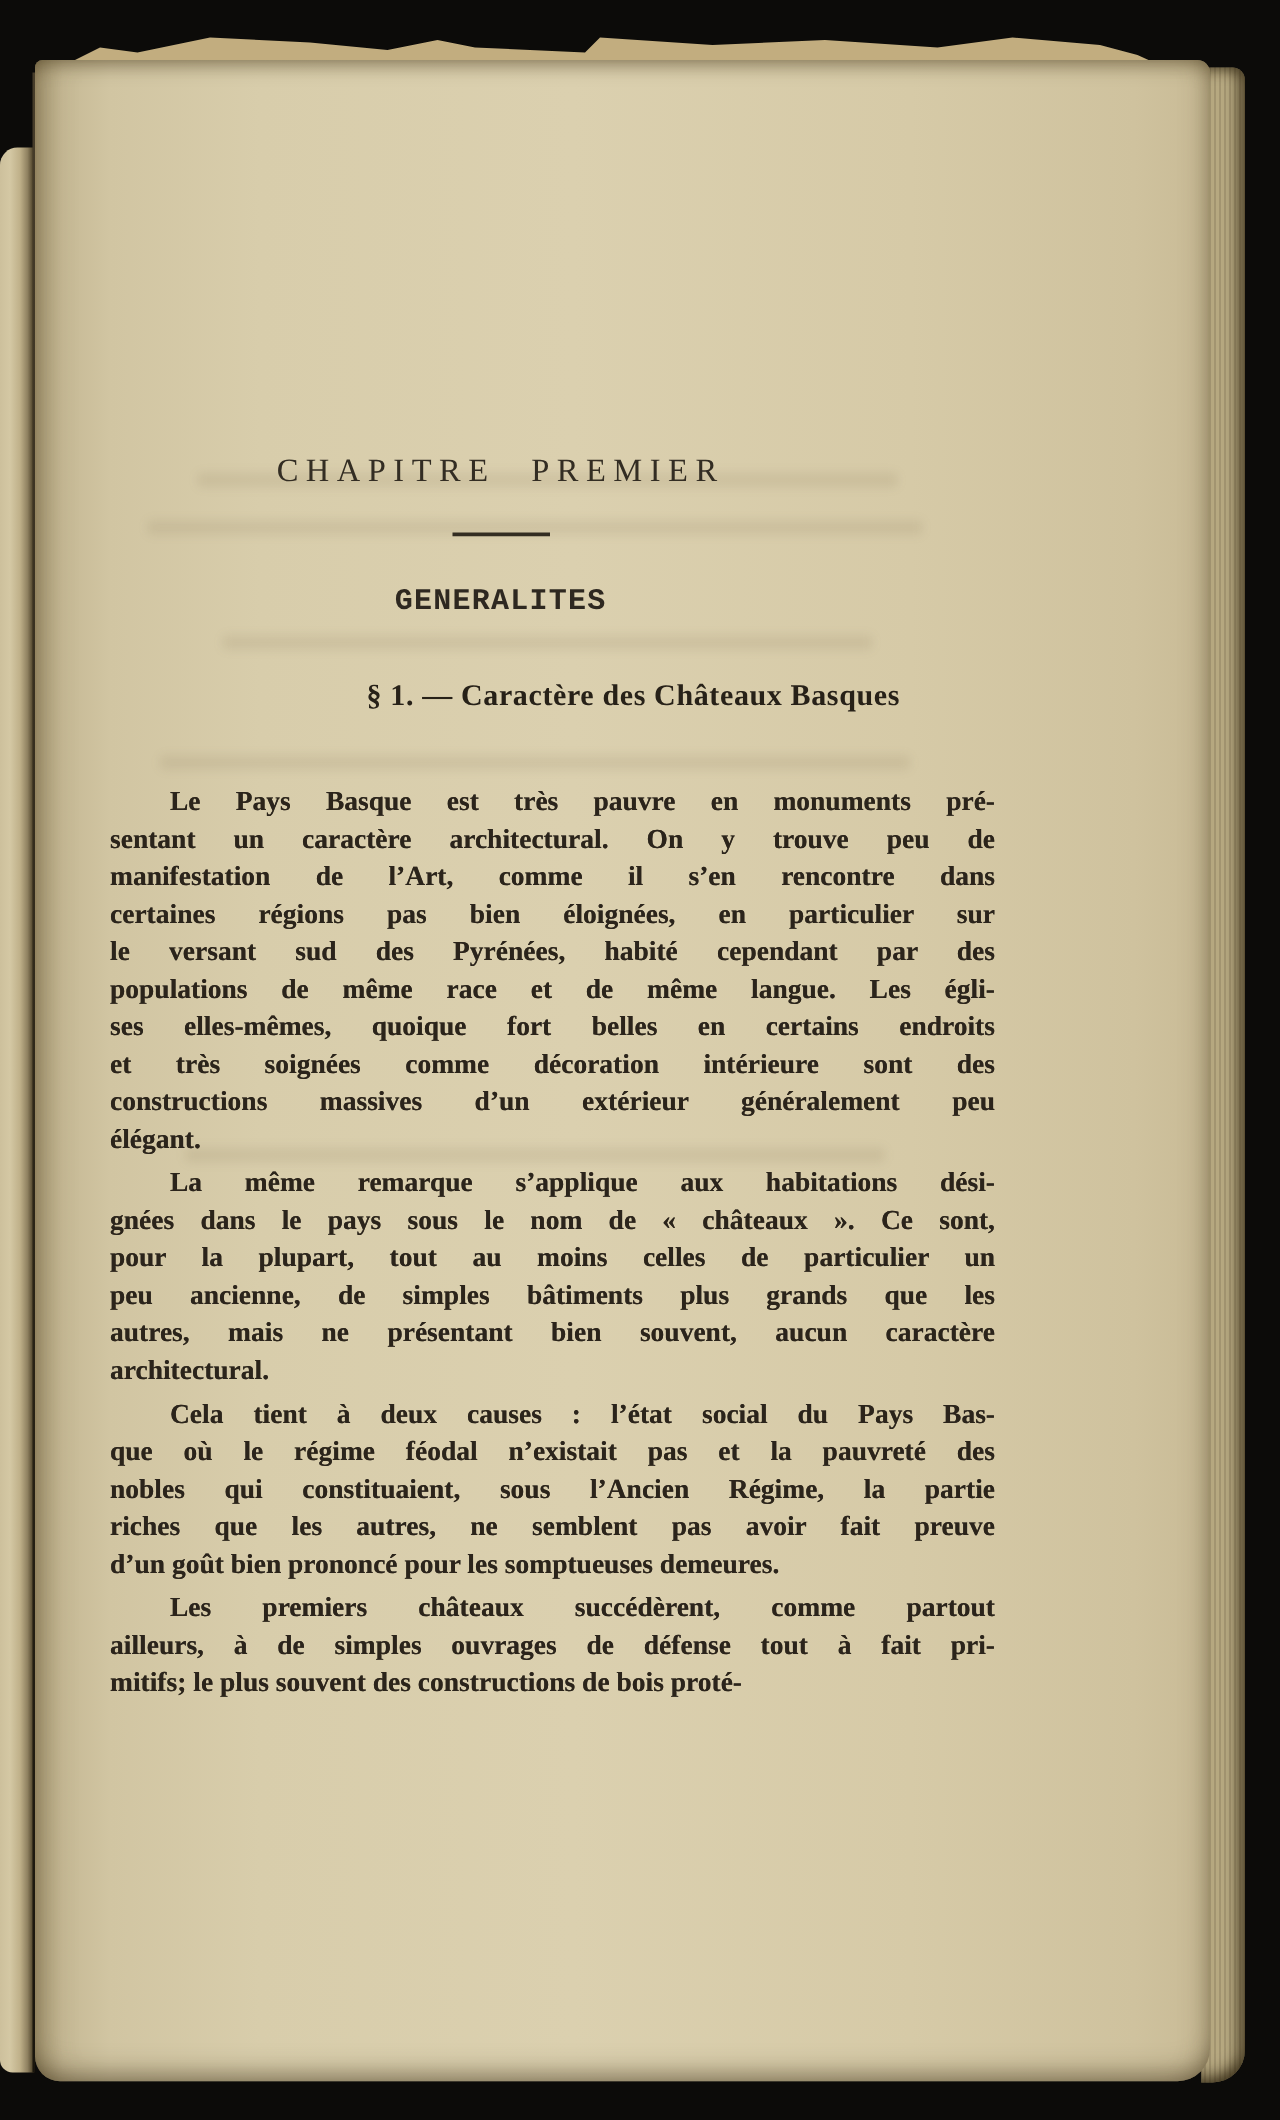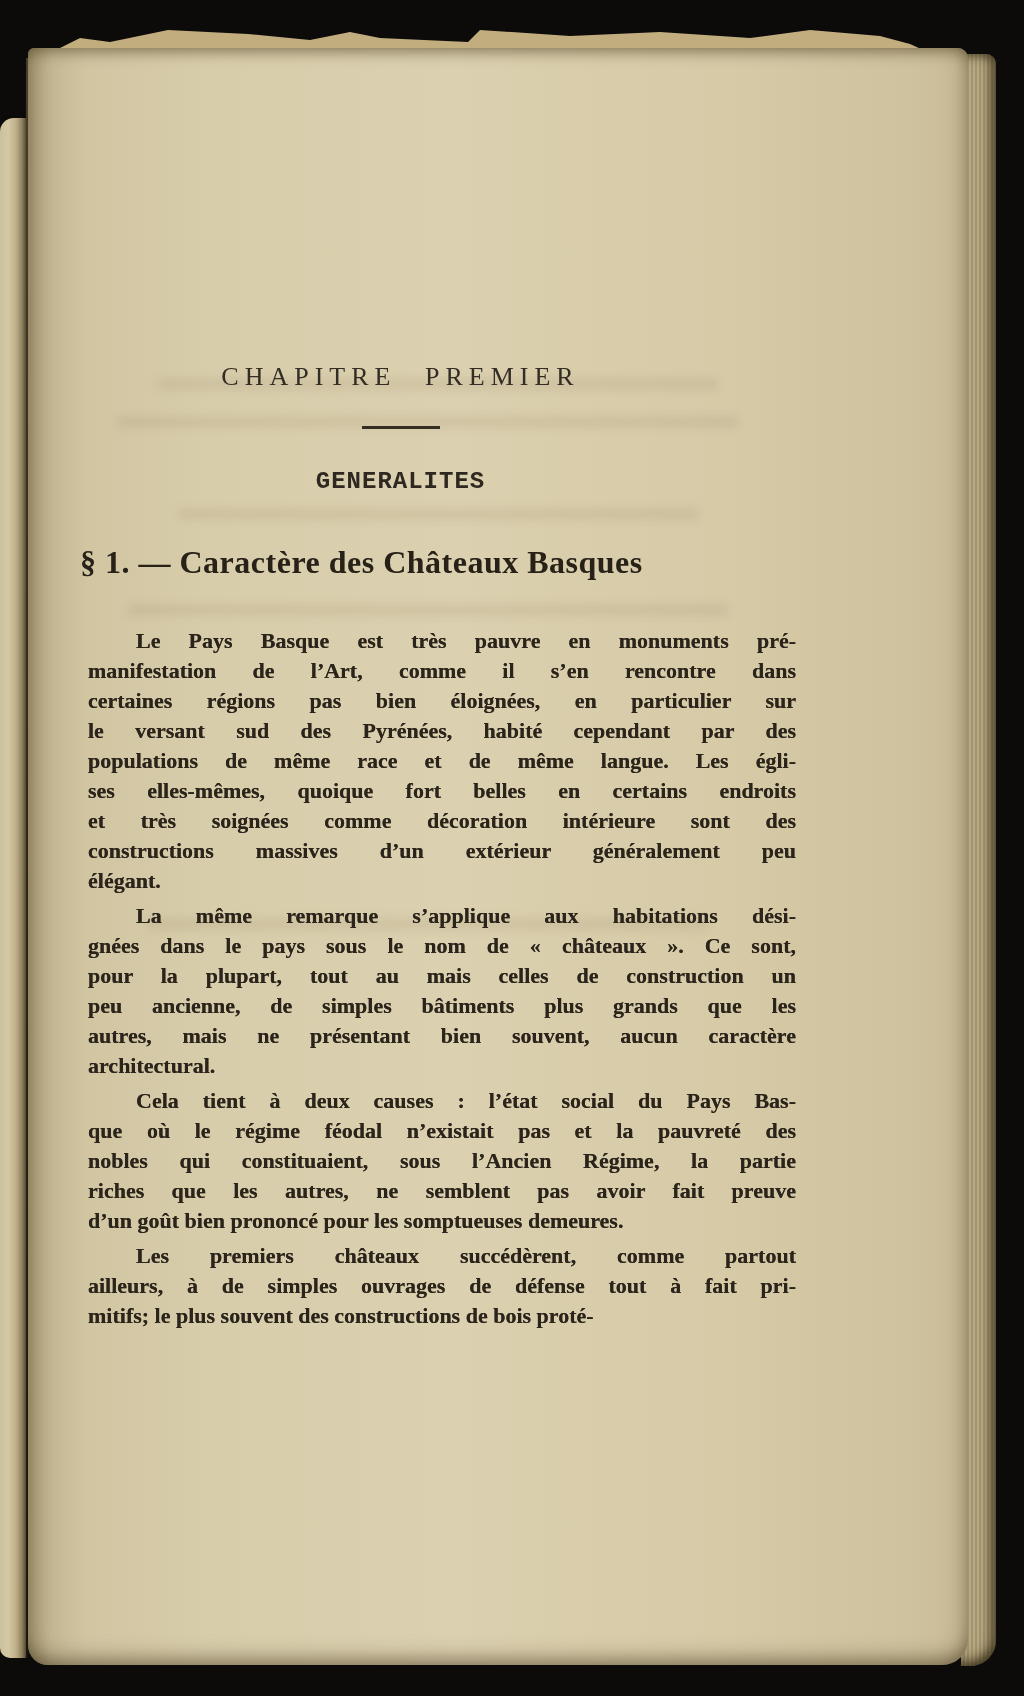--- a/index.html
+++ b/index.html
@@ -45,22 +45,22 @@
     position:absolute;left:60px;top:314px;width:625px;text-align:center;
     font-family:Liberation Serif, serif;font-size:26px;font-weight:500;
     letter-spacing:6px;word-spacing:16px;color:#332d23;
   }
   .rule{position:absolute;left:334px;top:378px;width:78px;height:3px;background:#332d22;}
   .section-title{
     position:absolute;left:60px;top:420px;width:625px;text-align:center;
     font-size:24px;font-weight:700;letter-spacing:1px;color:#2e2820;font-family:Liberation Mono, monospace;
   }
   .subsection{
-    position:absolute;left:52px;top:496px;width:640px;text-align:left;
-    font-size:32px;font-weight:700;letter-spacing:.5px;color:#272118;
+    position:absolute;left:52px;top:496px;width:640px;text-align:right;
+    font-size:24px;font-weight:700;letter-spacing:.5px;color:#272118;
   }
   .body-block{position:absolute;left:60px;top:578px;width:712px;}
   .para{margin:0 4px 5px 0;}
   .bl{
     height:30px;line-height:30px;overflow:hidden;
     font-size:22px;font-weight:700;color:#2b241b;
     text-align:justify;text-align-last:justify;
     text-shadow:0 0 .4px rgba(43,36,27,.75);
   }
   .bl.first{text-indent:48px;}
@@ -94,34 +94,35 @@
   <div class="rule"></div>
 
   <div class="section-title">GENERALITES</div>
 
   <div class="subsection">§ 1. — Caractère des Châteaux Basques</div>
 
   <div class="body-block">
 
     <div class="para">
       <div class="bl first">Le Pays Basque est très pauvre en monuments pré-</div>
+      <div class="bl">sentant un caractère architectural. On y trouve peu de</div>
       <div class="bl">manifestation de l’Art, comme il s’en rencontre dans</div>
       <div class="bl">certaines régions pas bien éloignées, en particulier sur</div>
       <div class="bl">le versant sud des Pyrénées, habité cependant par des</div>
       <div class="bl">populations de même race et de même langue. Les égli-</div>
       <div class="bl">ses elles-mêmes, quoique fort belles en certains endroits</div>
       <div class="bl">et très soignées comme décoration intérieure sont des</div>
       <div class="bl">constructions massives d’un extérieur généralement peu</div>
       <div class="bl last">élégant.</div>
     </div>
 
     <div class="para">
       <div class="bl first">La même remarque s’applique aux habitations dési-</div>
       <div class="bl">gnées dans le pays sous le nom de « châteaux ». Ce sont,</div>
-      <div class="bl">pour la plupart, tout au mais celles de construction un</div>
+      <div class="bl">pour la plupart, tout au moins celles de particulier un</div>
       <div class="bl">peu ancienne, de simples bâtiments plus grands que les</div>
       <div class="bl">autres, mais ne présentant bien souvent, aucun caractère</div>
       <div class="bl last">architectural.</div>
     </div>
 
     <div class="para">
       <div class="bl first">Cela tient à deux causes : l’état social du Pays Bas-</div>
       <div class="bl">que où le régime féodal n’existait pas et la pauvreté des</div>
       <div class="bl">nobles qui constituaient, sous l’Ancien Régime, la partie</div>
       <div class="bl">riches que les autres, ne semblent pas avoir fait preuve</div>

